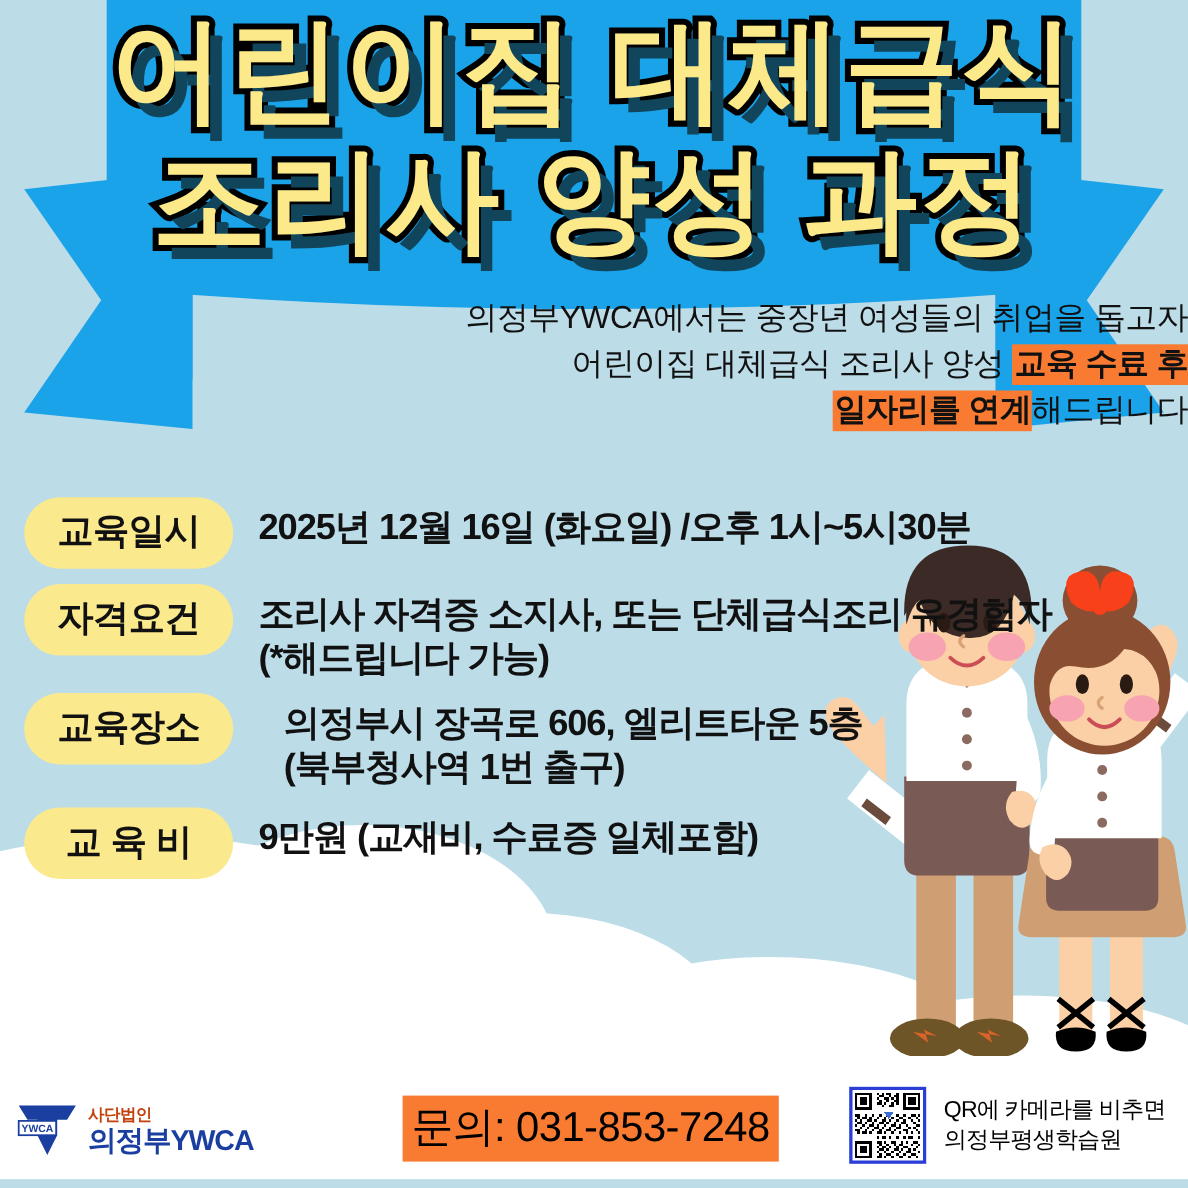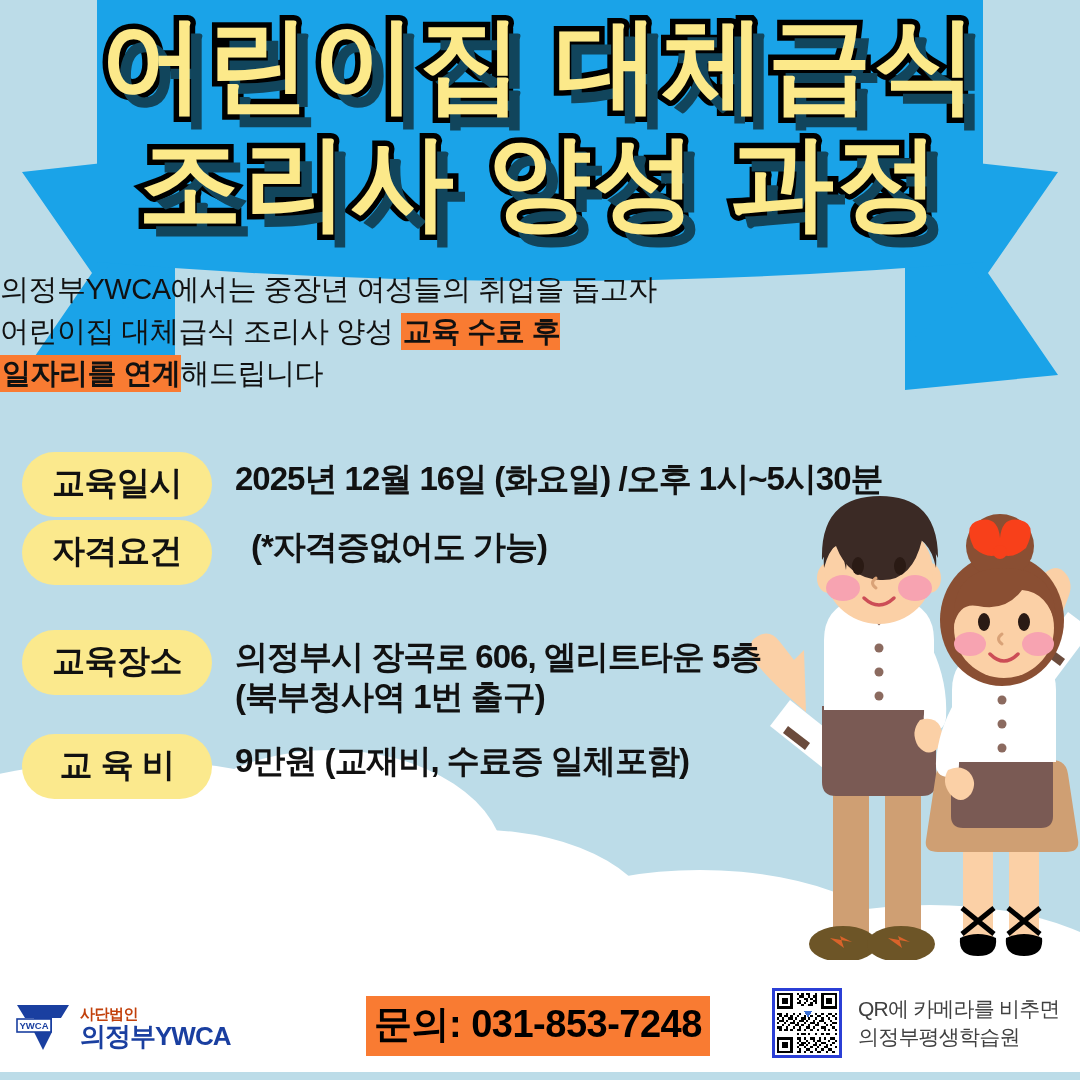--- a/index.html
+++ b/index.html
@@ -43,21 +43,21 @@
        12px 13px 0 #11455c;
     display:block;
     white-space:nowrap;
   }
   .title-line.l2 { margin-top:14px; }
 
   
   #subtitle {
     position:absolute; z-index:5;
     left:0; top:268px; width:1080px;
-    text-align:left;
+    text-align:right;
     font-size:29px;
     font-weight:500;
     color:#111;
     line-height:1.45;
     letter-spacing:-0.5px;
   }
   #subtitle .hl {
     background:#f97b32;
     padding:2px 0 3px 2px;
     font-weight:700;
@@ -85,22 +85,22 @@
     font-size:33px;
     font-weight:bold;
     color:#111;
     line-height:1.22;
     letter-spacing:-1px;
     padding-top:7px;
   }
   .val .l { display:block; white-space:nowrap; }
 
   #row-0 { top:0px; }
-  #row-1 { top:68px;gap:16px; }
-  #row-2 { top:178px; }
+  #row-1 { top:79px; }
+  #row-2 { top:178px;gap:23px; }
   #row-3 { top:282px; }
 
   
   #footer-band {
     position:absolute; z-index:6;
     left:0; bottom:8px; width:1080px; height:112px;
     background:#ffffff;
   }
   #bottom-strip {
     position:absolute; z-index:7;
@@ -117,32 +117,32 @@
   #logo .words { line-height:1.05; }
   #logo .w1 { font-size:15px; font-weight:bold; color:#c2410c; letter-spacing:-0.5px; }
   #logo .w2 { font-size:26px; font-weight:bold; color:#1a3fa0; letter-spacing:-1px; margin-top:1px; }
 
   #phone {
     position:absolute; z-index:8;
     left:366px; bottom:24px;
     background:#f97b32;
     color:#000;
     font-size:38px;
-    font-weight:bold;
+    font-weight:normal;
     padding:3px 8px 6px 8px;
     letter-spacing:-0.5px;
     white-space:nowrap;
   }
 
   #qr-wrap { position:absolute; z-index:8; left:772px; bottom:22px; display:flex; align-items:center; }
   #qr { width:70px; height:70px; border:3px solid #2b3fd6; background:#fff; }
   #qr-text {
     margin-left:16px;
     font-size:21px;
-    color:#404040;
+    color:#000000;
     line-height:1.32;
     letter-spacing:-0.8px;
     white-space:nowrap;
   }
 </style>
 </head>
 <body>
 
 <div id="poster">
 
@@ -186,21 +186,22 @@
     <div class="row" id="row-0">
       <div class="pill">교육일시</div>
       <div class="val">
         <span class="l">2025년 12월 16일 (화요일) /오후 1시~5시30분</span>
       </div>
     </div>
 
     <div class="row" id="row-1">
       <div class="pill">자격요건</div>
       <div class="val">
-        <span class="l">(*자격증없어도 가능)</span>
+        <span class="l">조리사 자격증 소지사, 또는 단체급식조리 유경험자</span>
+        <span class="l">(*해드립니다 가능)</span>
       </div>
     </div>
 
     <div class="row" id="row-2">
       <div class="pill">교육장소</div>
       <div class="val">
         <span class="l">의정부시 장곡로 606, 엘리트타운 5층</span>
         <span class="l">(북부청사역 1번 출구)</span>
       </div>
     </div>

